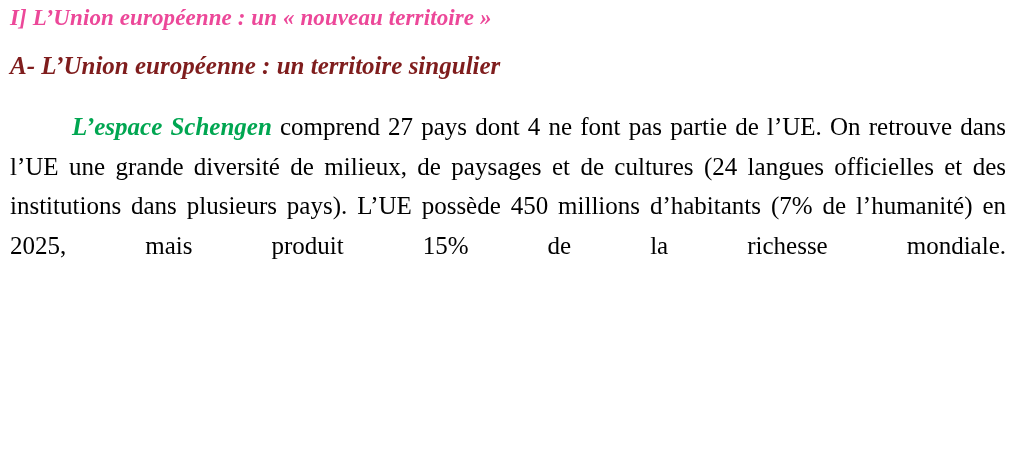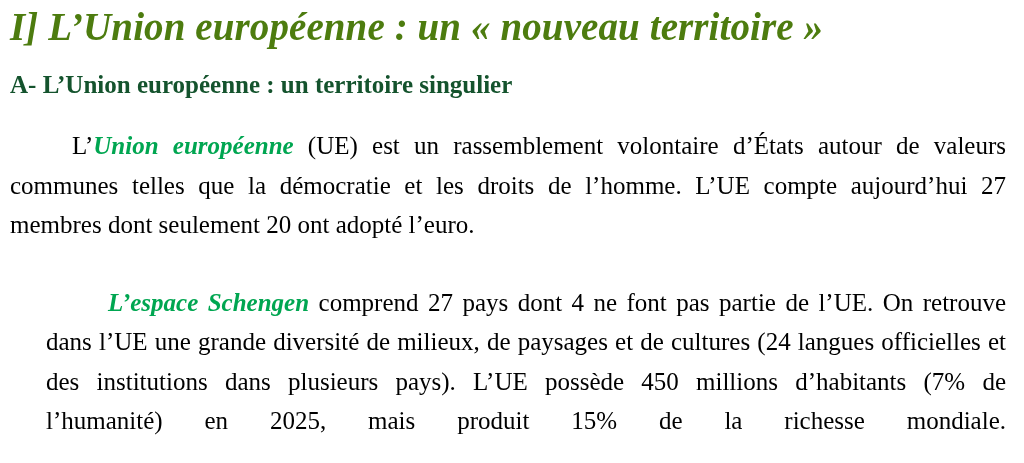--- a/index.html
+++ b/index.html
@@ -15,32 +15,33 @@
     overflow: hidden;
   }
   .page {
     position: relative;
     width: 1024px;
     height: 463px;
     box-sizing: border-box;
     padding: 4px 18px 0 10px;
   }
   .heading-main {
-    font-size: 39px;
+    font-size: 23px;
     font-weight: bold;
     font-style: italic;
-    color: #4d7c0f;
+    color: #ec4899;
     line-height: 1.18;
     margin: 0 0 20px 0;
     letter-spacing: 0.1px;
   }
   .heading-sub {
     font-size: 25px;
     font-weight: bold;
-    color: #14532d;
+    font-style: italic;
+    color: #7f1d1d;
     line-height: 1.2;
     margin: 12px 0 26px 0;
   }
   .para {
     font-size: 25px;
     line-height: 1.58;
     text-align: justify;
     text-justify: inter-word;
     margin: 0;
     text-indent: 62px;
@@ -66,17 +67,16 @@
 </style>
 </head>
 <body>
 
 <div class="page">
 
   <h1 class="heading-main">I] L’Union européenne : un « nouveau territoire »</h1>
 
   <h2 class="heading-sub">A- L’Union européenne : un territoire singulier</h2>
 
-  <p class="para"><span>L’</span><span class="green-em">Union européenne</span><span> (UE) est un rassemblement volontaire d’États autour de valeurs communes telles que la démocratie et les droits de l’homme. L’UE compte aujourd’hui 27 membres dont seulement 20 ont adopté l’euro.</span></p>
 
   <p class="para last"><span></span><span class="green-em">L’espace Schengen</span><span> comprend 27 pays dont 4 ne font pas partie de l’UE. On retrouve dans l’UE une grande diversité de milieux, de paysages et de cultures (24 langues officielles et des institutions dans plusieurs pays). L’UE possède 450 millions d’habitants (7% de l’humanité) en 2025, mais produit 15% de la richesse mondiale.</span></p>
 
 </div>
 
 </body></html>

